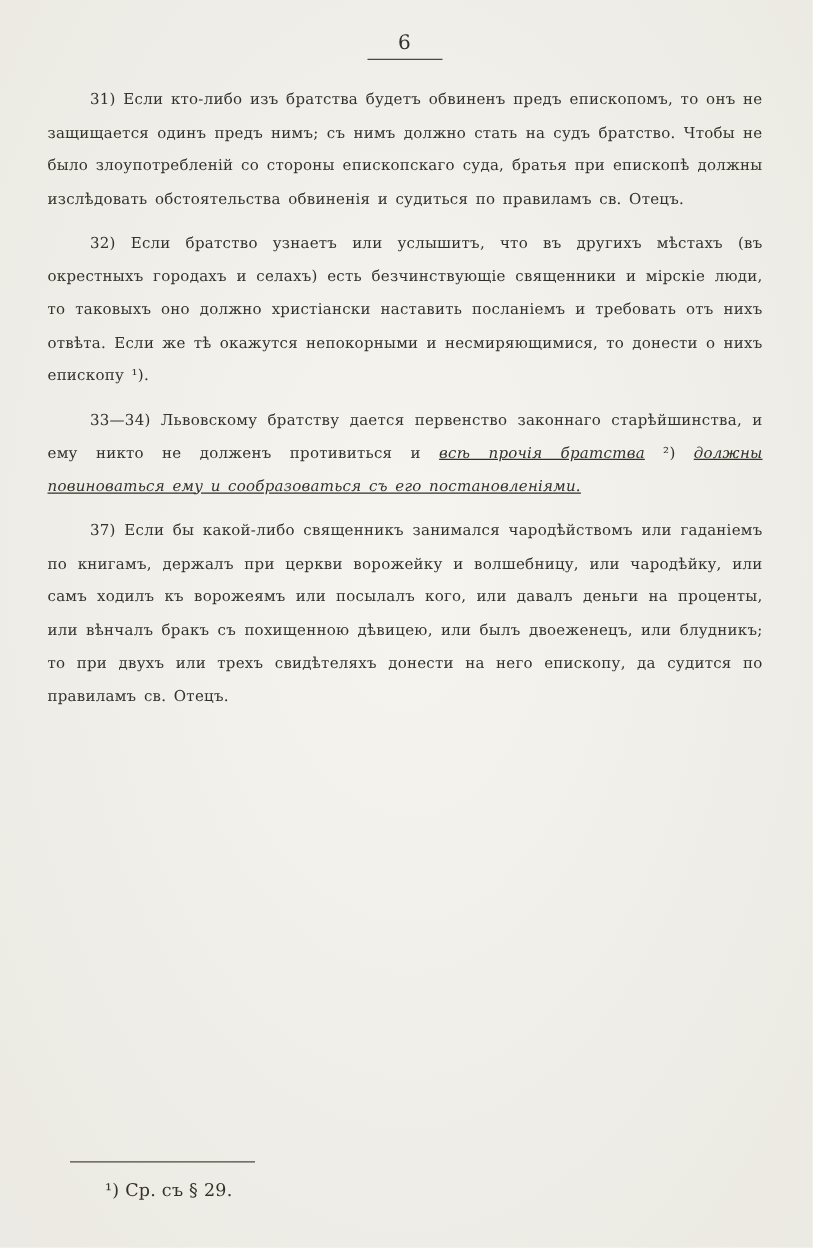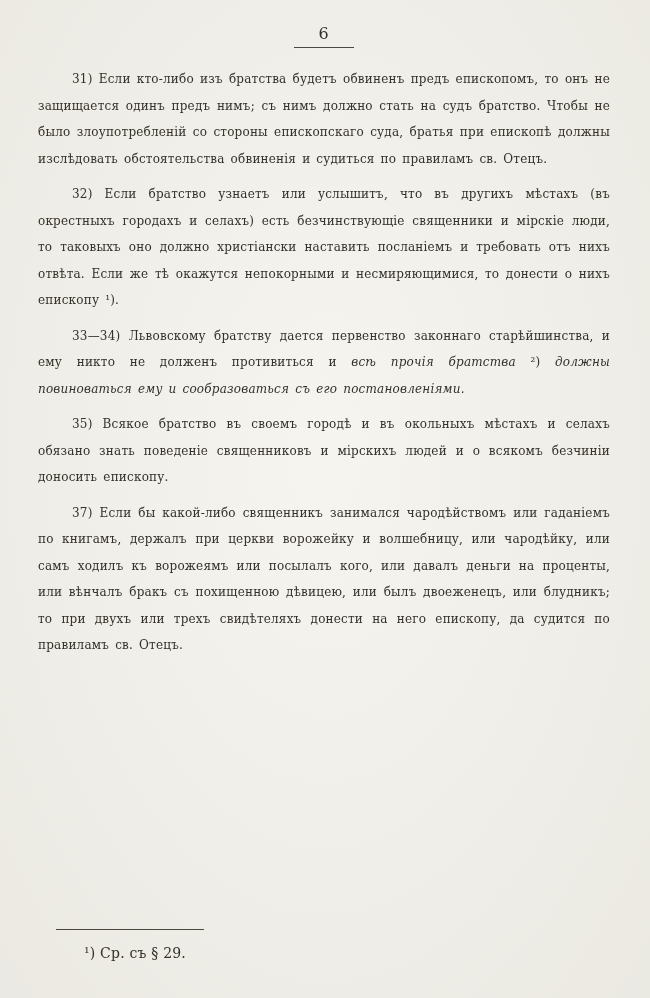--- a/index.html
+++ b/index.html
@@ -42,20 +42,21 @@
     text-align: justify;
     letter-spacing: 0.2px;
     word-spacing: 2px;
   }
   p.para {
     margin: 0 0 9px 0;
     text-indent: 34px;
   }
   .italic {
     font-style: italic;
+    text-decoration: underline;
   }
   .footnotes {
     margin-top: auto;
     padding-bottom: 30px;
   }
   .fn-rule {
     border: none;
     border-top: 1.5px solid #4d483f;
     width: 148px;
     margin: 0 0 12px 18px;
@@ -78,21 +79,20 @@
   </div>
 
   <div class="body-text">
 
     <p class="para"><span>31) Если кто-либо изъ братства будетъ обвиненъ предъ епископомъ, то онъ не защищается одинъ предъ нимъ; съ нимъ должно стать на судъ братство. Чтобы не было злоупотребленій со стороны епископскаго суда, братья при епископѣ должны изслѣдовать обстоятельства обвиненія и судиться по правиламъ св. Отецъ.</span></p>
 
     <p class="para"><span>32) Если братство узнаетъ или услышитъ, что въ другихъ мѣстахъ (въ окрестныхъ городахъ и селахъ) есть безчинствующіе священники и мірскіе люди, то таковыхъ оно должно христіански наставить посланіемъ и требовать отъ нихъ отвѣта. Если же тѣ окажутся непокорными и несмиряющимися, то донести о нихъ епископу ¹).</span></p>
 
     <p class="para"><span>33—34) Львовскому братству дается первенство законнаго старѣйшинства, и ему никто не долженъ противиться и </span><span class="italic">всѣ прочія братства</span><span> ²) </span><span class="italic">должны повиноваться ему и сообразоваться съ его постановленіями.</span></p>
 
-    <p class="para"><span>35) Всякое братство въ своемъ городѣ и въ окольныхъ мѣстахъ и селахъ обязано знать поведеніе священниковъ и мірскихъ людей и о всякомъ безчиніи доносить епископу.</span></p>
 
 
     <p class="para"><span>37) Если бы какой-либо священникъ занимался чародѣйствомъ или гаданіемъ по книгамъ, держалъ при церкви ворожейку и волшебницу, или чародѣйку, или самъ ходилъ къ ворожеямъ или посылалъ кого, или давалъ деньги на проценты, или вѣнчалъ бракъ съ похищенною дѣвицею, или былъ двоеженецъ, или блудникъ; то при двухъ или трехъ свидѣтеляхъ донести на него епископу, да судится по правиламъ св. Отецъ.</span></p>
 
   </div>
 
   <div class="footnotes">
     <hr class="fn-rule">
     <p class="footnote">¹) Ср. съ § 29.</p>
 

